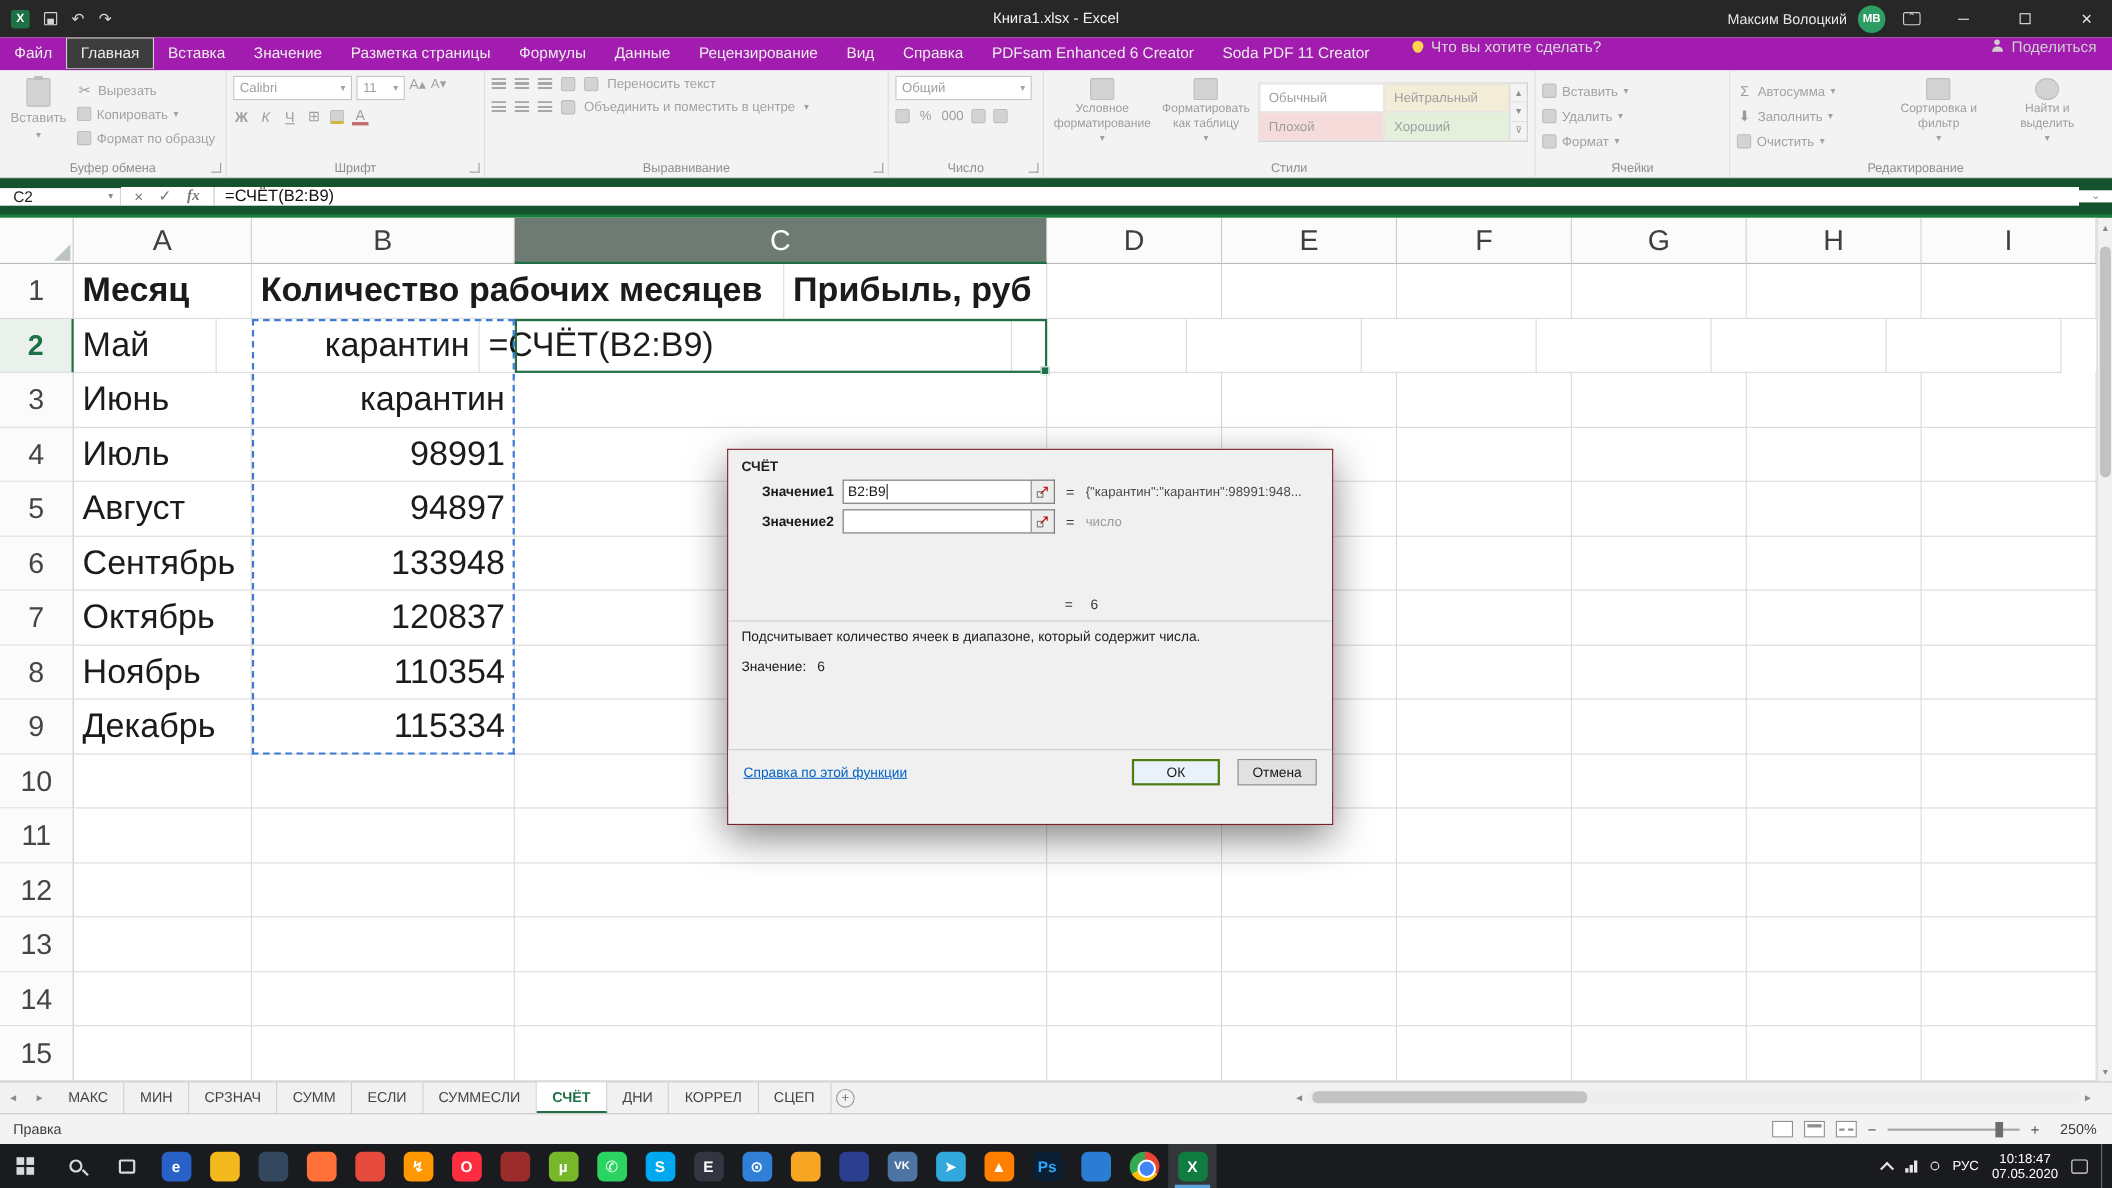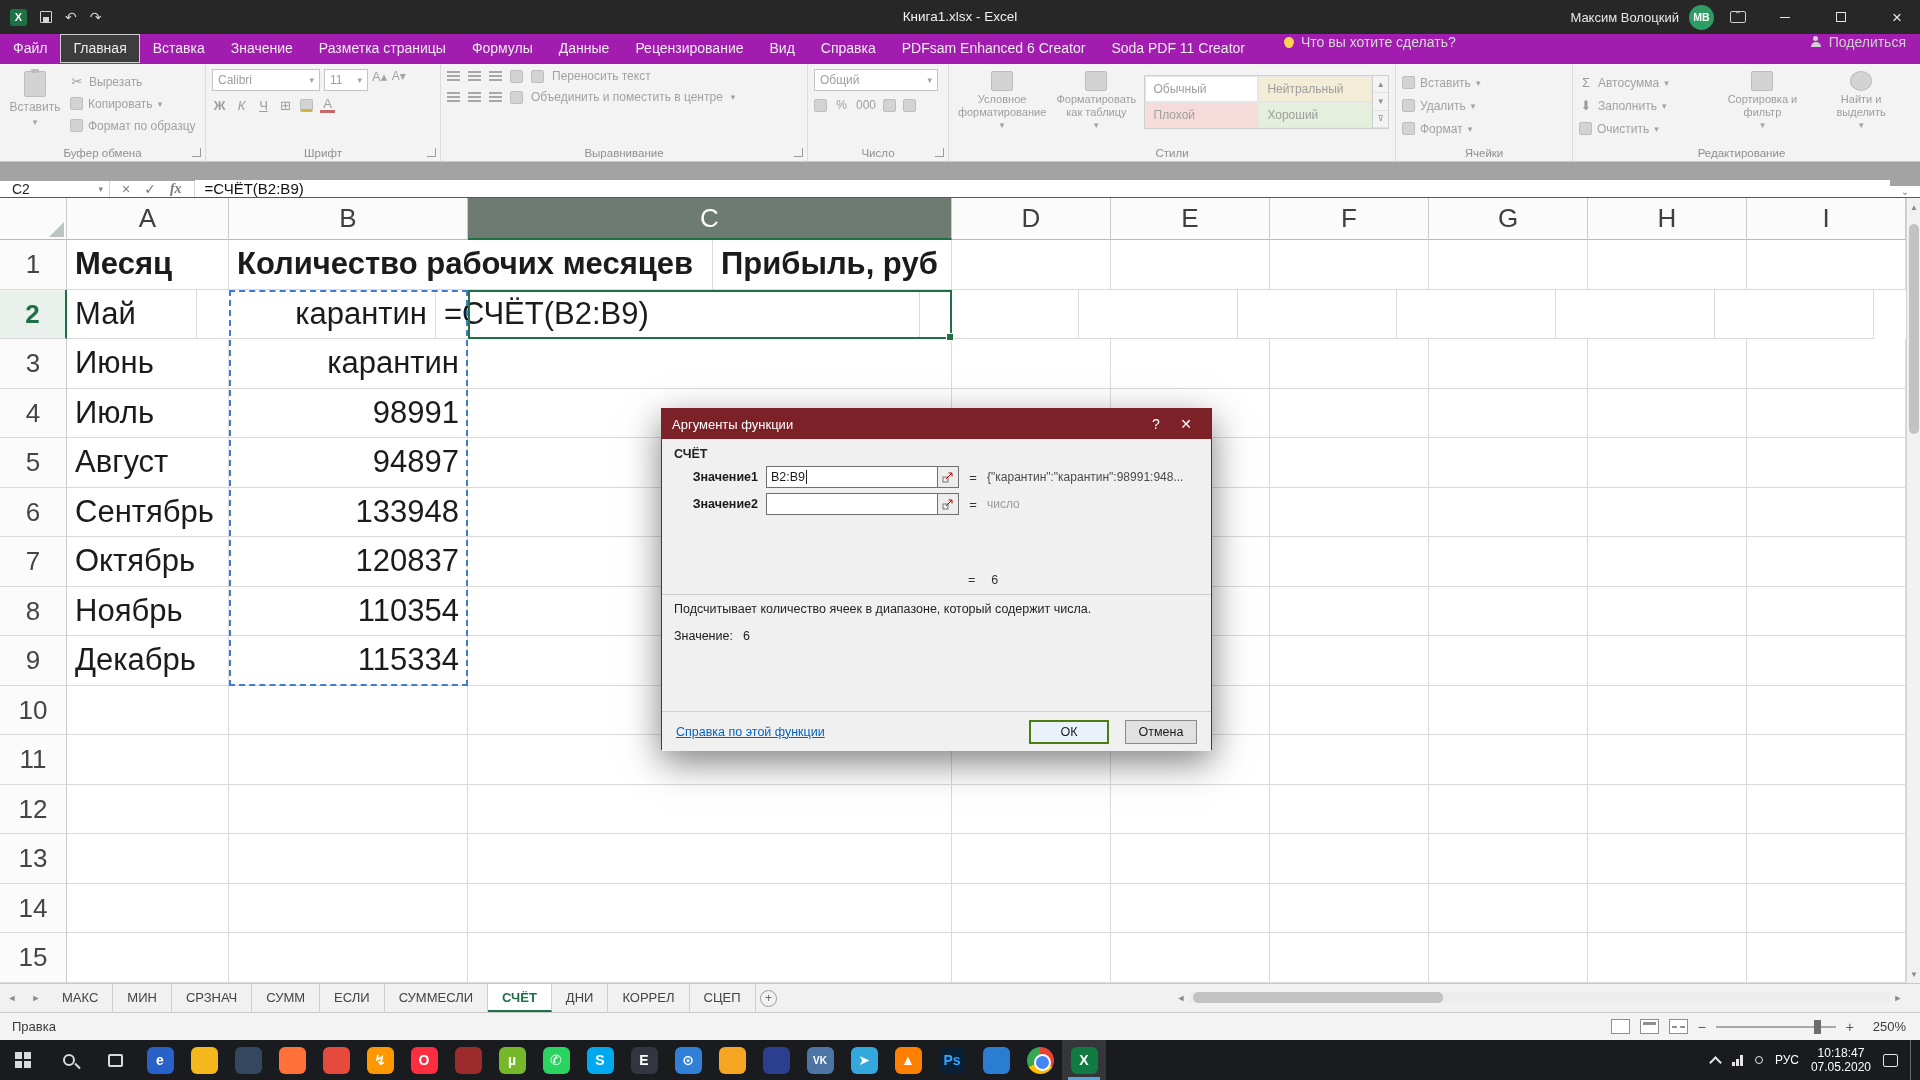--- a/index.html
+++ b/index.html
@@ -61,22 +61,22 @@
   .bigbtn2{width:96px;display:flex;flex-direction:column;align-items:center;gap:2px;font-size:11px;line-height:1.15;color:#9e9e9e;text-align:center;padding-top:2px}
   .chip22{width:22px;height:20px;background:#d3d3d3;border:1px solid #bdbdbd;border-radius:2px}
   .gal{border:1px solid #cfcfcf;background:#fff;display:grid;grid-template-columns:1fr 1fr;grid-auto-rows:26px;width:234px;height:54px;margin-top:6px}
   .gitem{border:1px solid #e6e6e6;font-size:12px;color:#9e9e9e;display:flex;align-items:center;padding-left:8px;white-space:nowrap;overflow:hidden}
   .g0{background:#ffffff}.g1{background:#f3ecd7}.g2{background:#f5dcda}.g3{background:#e4efdc}
   .galarrows{width:16px;height:54px;margin-top:6px;border:1px solid #cfcfcf;border-left:none;display:flex;flex-direction:column}
   .galarrows span{flex:1;display:flex;align-items:center;justify-content:center;font-size:8px;color:#8f8f8f;border-bottom:1px solid #e0e0e0}
   .cellrows{display:flex;flex-direction:column;gap:4px;padding-top:4px}
 
   
-  .formulabar{position:absolute;left:0;top:162px;width:1920px;height:36px;background:#a3a3a3;border-bottom:1px solid #15803d;
-    display:flex;align-items:flex-end}
+  .formulabar{position:absolute;left:0;top:162px;width:1920px;height:36px;background:#14532d;border-bottom:3px solid #15803d;
+    display:flex;align-items:center}
   .namebox{width:110px;background:#fff;border-right:1px solid #d4d4d4;display:flex;align-items:center;padding:0 6px 0 12px;font-size:14px;color:#222}
   .namebox .nb-caret{margin-left:auto;font-size:9px;color:#8a8a8a}
   .fxzone{display:flex;align-items:center;gap:14px;padding:0 12px;border-right:1px solid #d4d4d4;background:#fff}
   .fxzone span{font-size:14px;color:#7a7a7a}
   .fx-it{font-family:"Liberation Serif",serif;font-style:italic;font-weight:bold}
   .fml{flex:1;background:#fff;display:flex;align-items:center;padding-left:10px;font-size:15px;color:#111}
   .fml-exp{width:30px;background:#fff;display:flex;align-items:center;justify-content:center;font-size:10px;color:#8a8a8a}
 
   
   .sheet{position:absolute;left:0;top:198px;width:1906px;height:785px;background:#fff;overflow:hidden}
@@ -621,25 +621,20 @@
       <span class="fill-handle"></span>
     </div>
   </div>
 <div class="vscroll">
   <span class="varrow" style="top:0">▲</span>
   <span class="vthumb"></span>
   <span class="varrow" style="bottom:0">▼</span>
 </div>
 
 <div class="dialog">
-  <div class="dlg-title">
-    <span class="t">Аргументы функции</span>
-    <span class="dlg-tbtn">?</span>
-    <span class="dlg-tbtn">✕</span>
-  </div>
   <div class="dlg-body">
     <div class="fn-name">СЧЁТ</div>
 
     <div class="arg-row">
       <span class="arg-label">Значение1</span>
       <span class="arg-input">
         <span>B2:B9</span>
           <span class="caret-bar"></span>
       </span>
       <span class="arg-btn">

